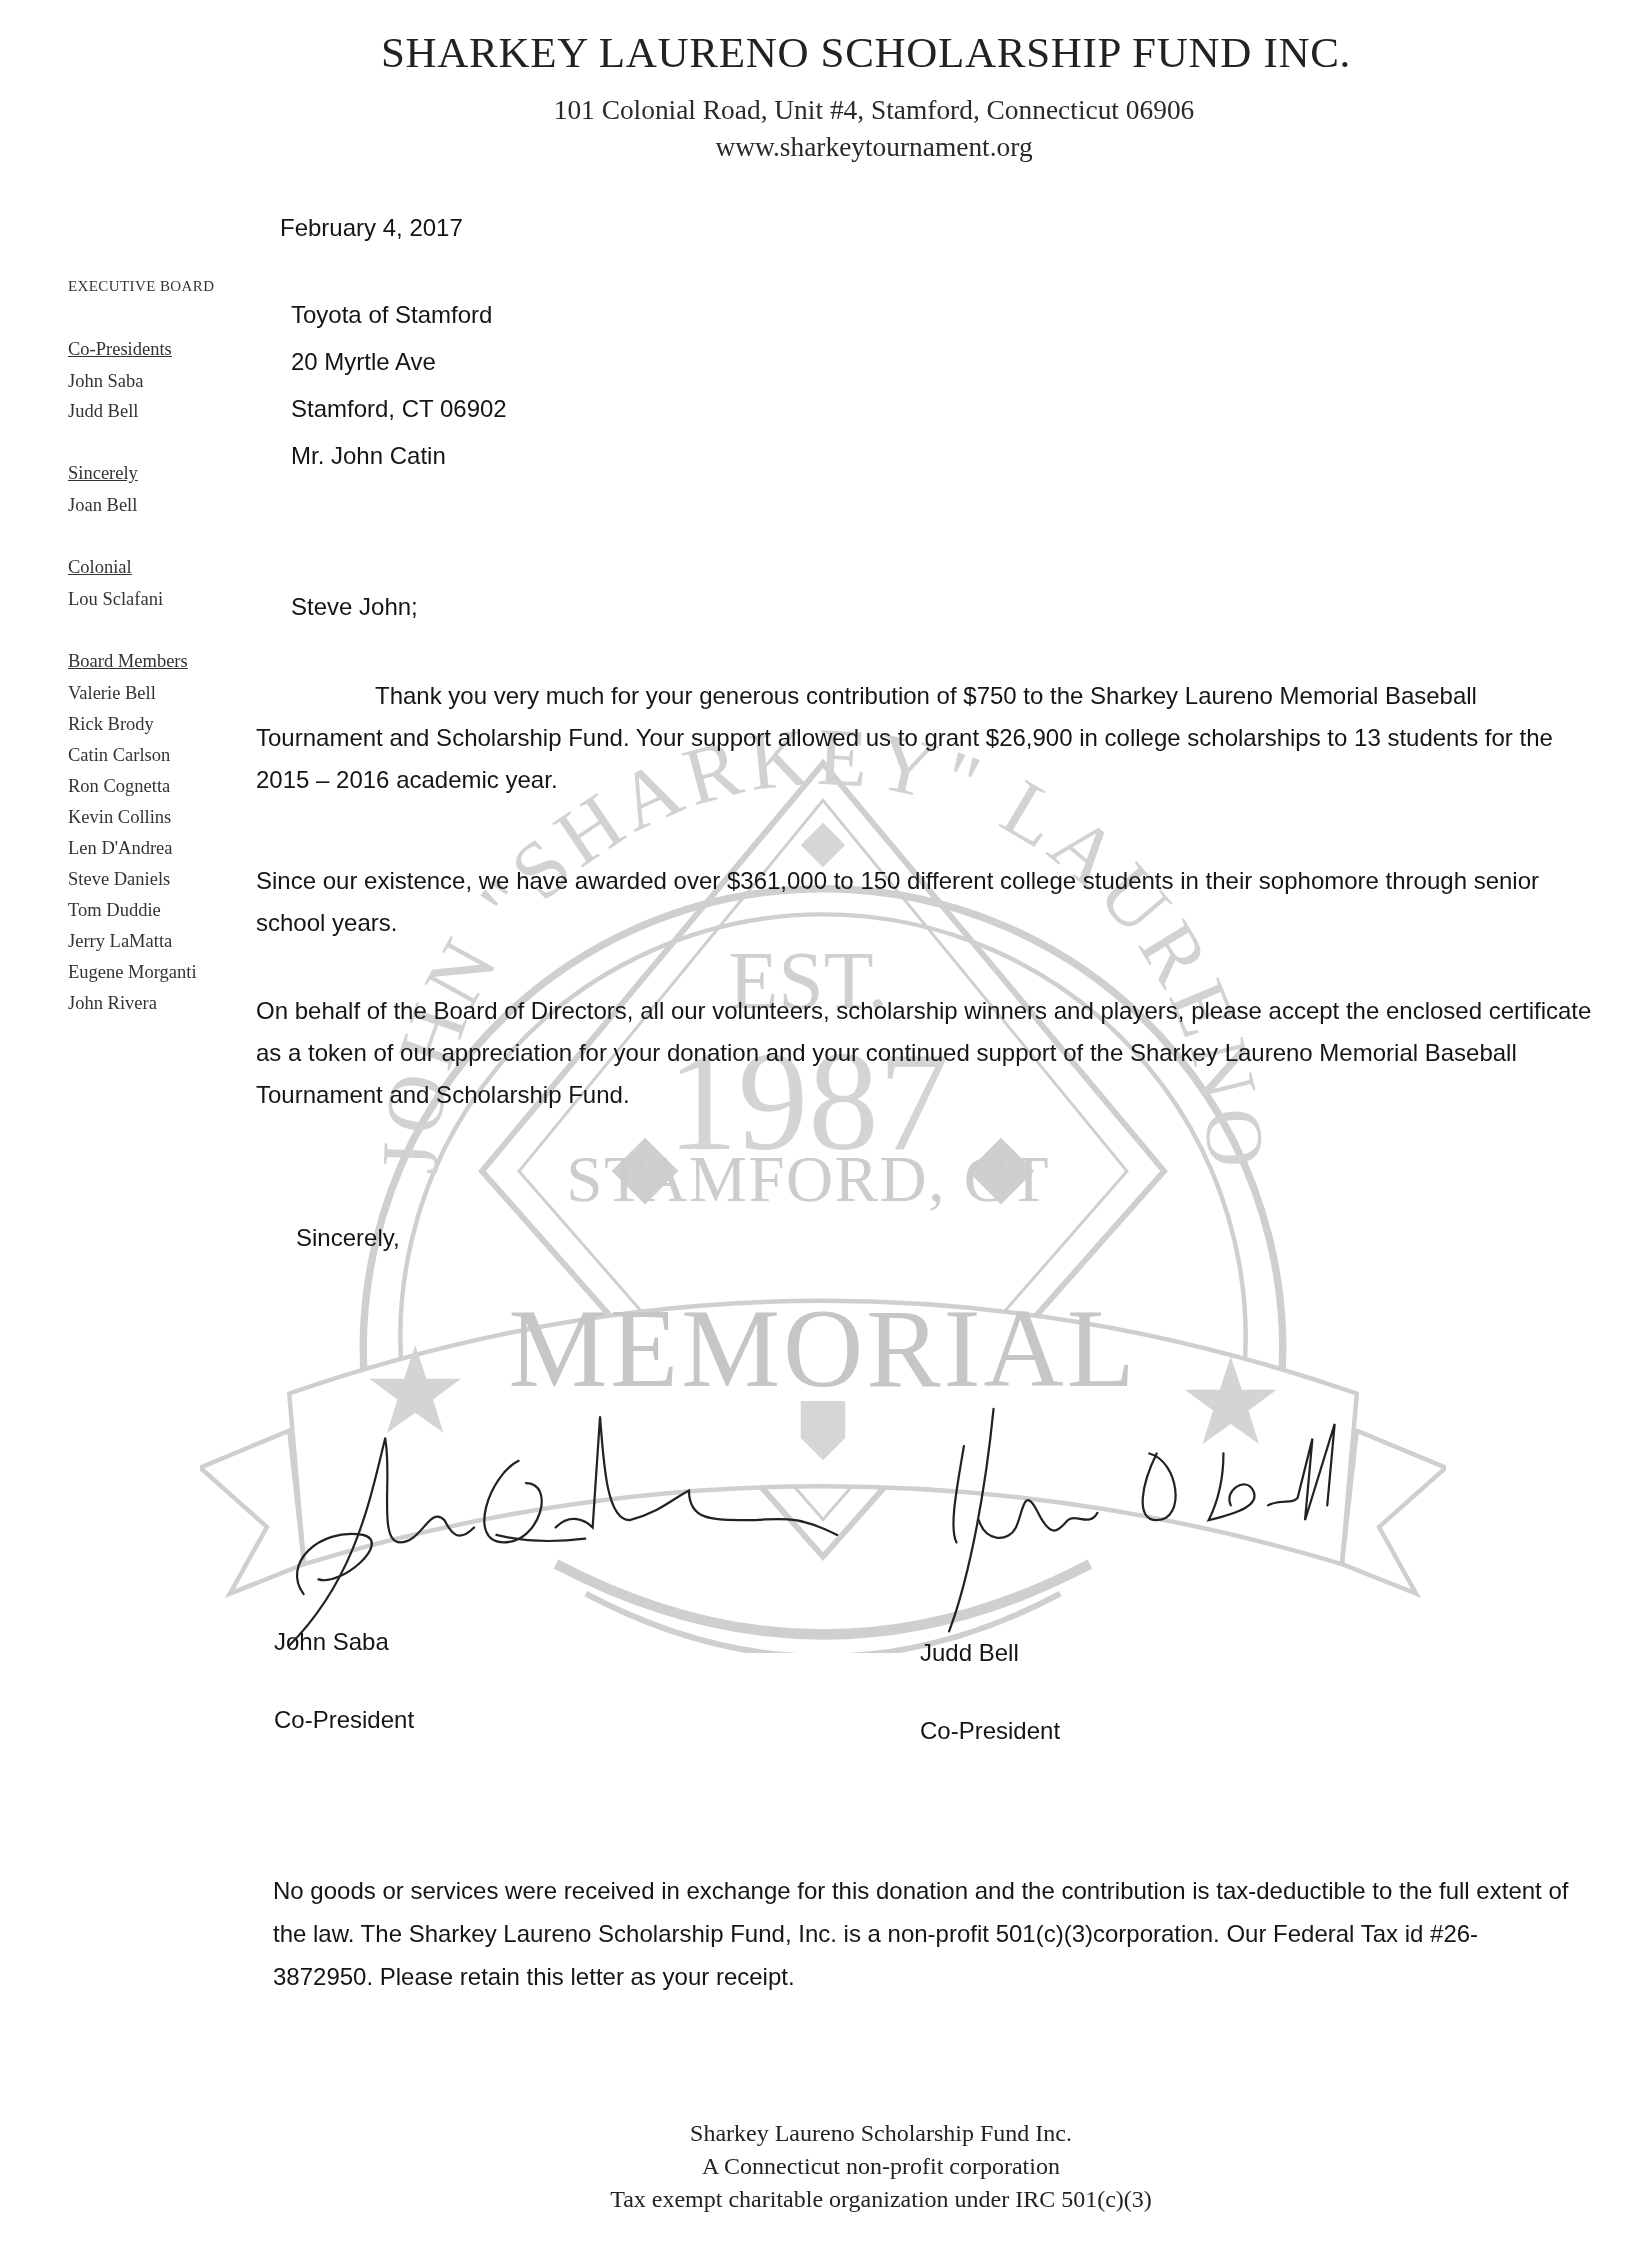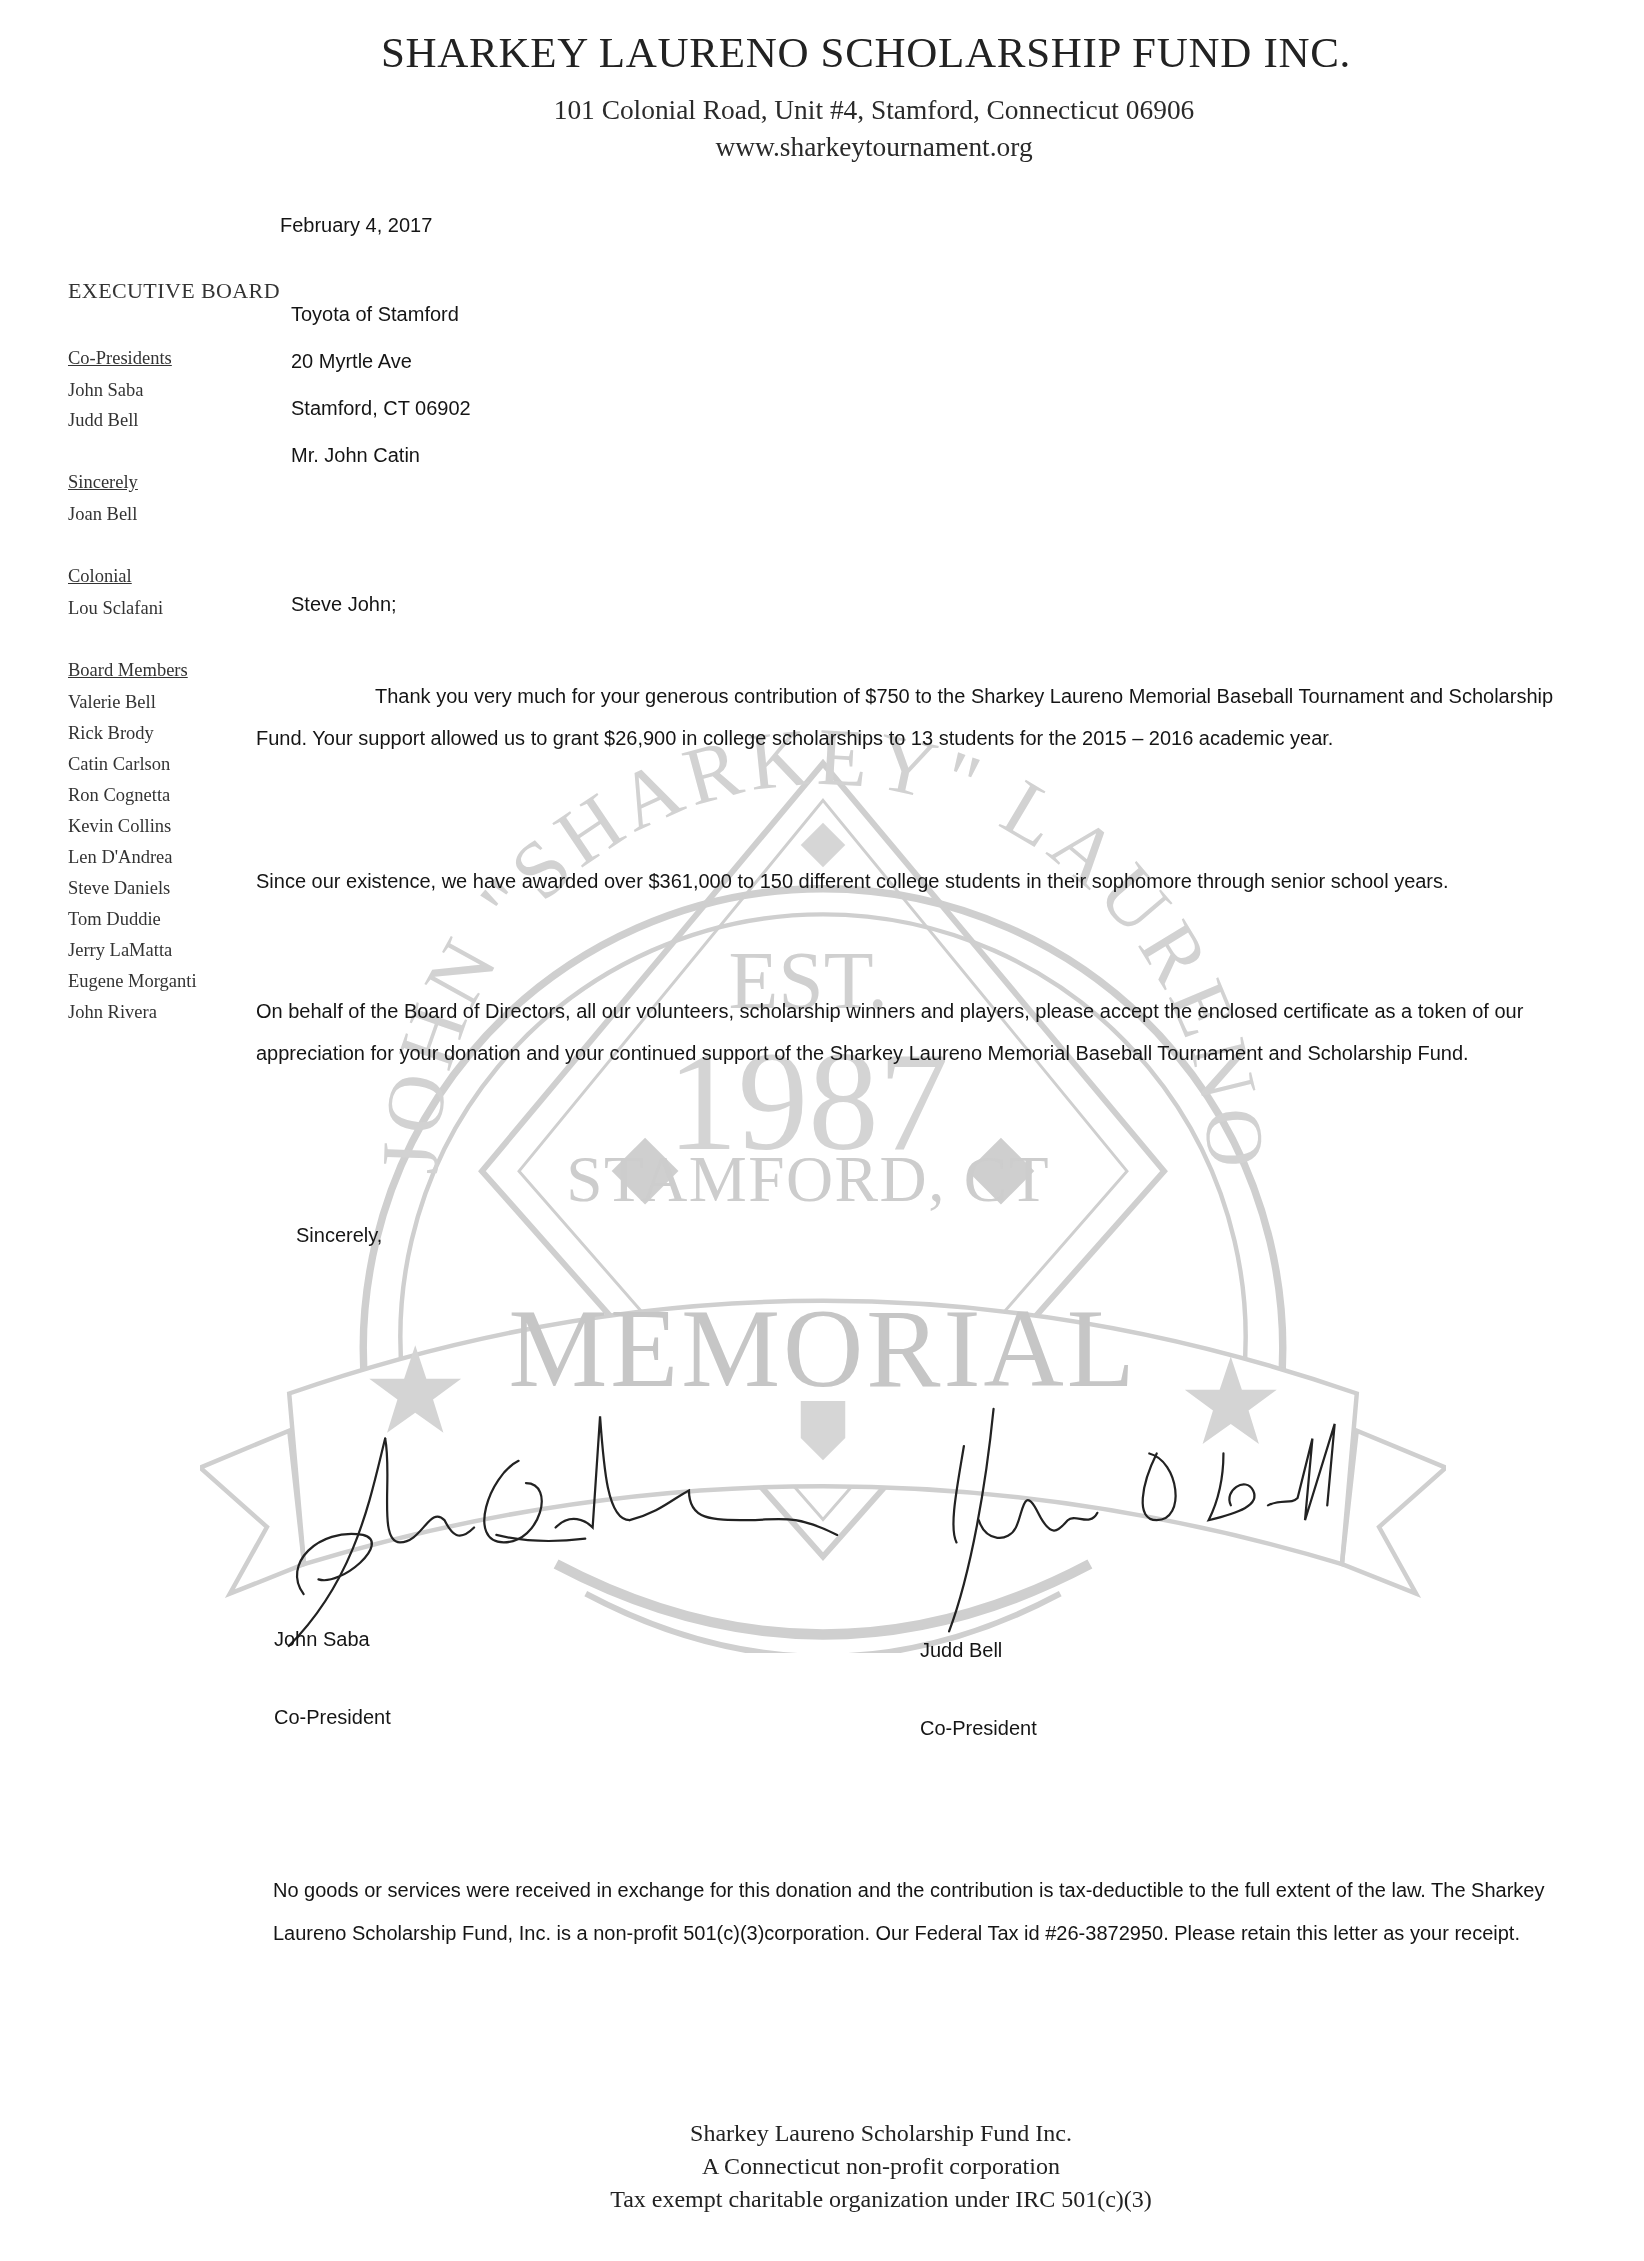--- a/index.html
+++ b/index.html
@@ -7,28 +7,28 @@
   .serif { font-family: "Liberation Serif", "DejaVu Serif", serif; }
   .abs { position:absolute; }
 
   
   .hdr-title { left:0; width:1644px; top:28px; text-align:center; font-size:43px; letter-spacing:0.7px; color:#222; transform:translateX(44px); }
   .hdr-addr { left:0; width:1644px; top:95px; text-align:center; font-size:27.4px; color:#2a2a2a; transform:translateX(52px); }
   .hdr-web { left:0; width:1644px; top:132px; text-align:center; font-size:27.4px; color:#2a2a2a; transform:translateX(52px); }
 
   
   .sidebar { left:68px; top:278px; width:222px; font-size:18.5px; color:#333; }
-  .sb-title { font-size:22px; letter-spacing:0.4px; margin-bottom:44px; }
+  .sb-title { font-size:15px; letter-spacing:0.4px; margin-bottom:44px; }
   .sb-group { margin-bottom:37px; }
   .sb-head { text-decoration:underline; margin-bottom:6px; }
   .sb-item { line-height:30px; }
   .sb-board .sb-item { line-height:31px; }
 
   
-  .letter { font-family: "Liberation Sans", "DejaVu Sans", sans-serif; font-size:20px; color:#151515; }
+  .letter { font-family: "Liberation Sans", "DejaVu Sans", sans-serif; font-size:24px; color:#151515; }
   .date { left:280px; top:214px; }
   .addr { left:291px; top:291px; line-height:47px; }
   .salutation { left:291px; top:593px; }
   .para { left:256px; width:1342px; line-height:42px; }
   .p1 { top:675px; text-indent:119px; }
   .p2 { top:860px; }
   .p3 { top:990px; }
   .sincerely { left:252px; top:1224px;margin-left:44px; }
   .sig-name-1 { left:274px; top:1628px; }
   .sig-title-1 { left:274px; top:1706px; }

